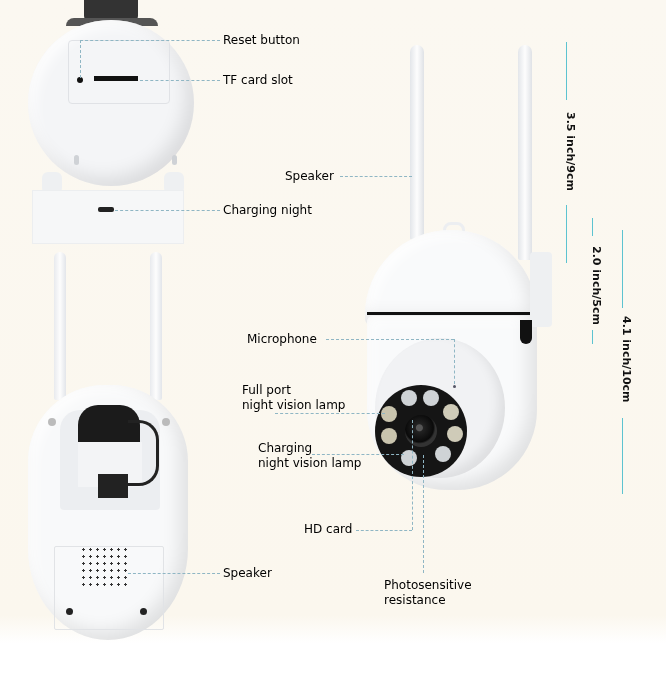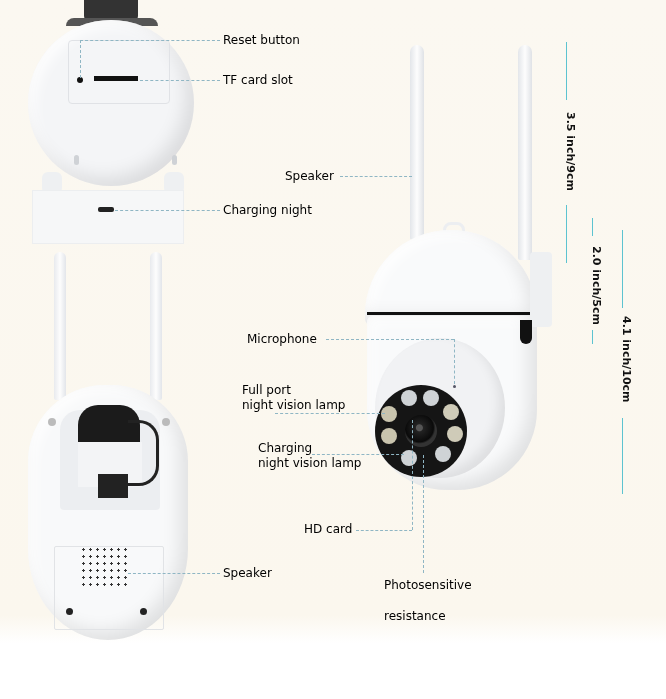--- a/index.html
+++ b/index.html
@@ -126,21 +126,21 @@
 <span class="label" style="left:258px;top:441px;">Charging</span>
 <span class="label" style="left:258px;top:456px;">night vision lamp</span>
 <div class="lead" style="left:312px;top:454px;width:92px;"></div>
 
 <span class="label" style="left:304px;top:522px;">HD card</span>
 <div class="lead" style="left:356px;top:530px;width:56px;"></div>
 <div class="vlead" style="left:412px;top:420px;height:110px;"></div>
 
 <div class="vlead" style="left:423px;top:455px;height:118px;"></div>
 <span class="label" style="left:384px;top:578px;">Photosensitive</span>
-<span class="label" style="left:384px;top:593px;margin-top:16px;">resistance</span>
+<span class="label" style="left:384px;top:593px;">resistance</span>
 
 <div class="dimline" style="left:566px;top:42px;height:58px;"></div>
 <span class="dimtext" style="left:577px;top:112px;">3.5 inch/9cm</span>
 <div class="dimline" style="left:566px;top:205px;height:58px;"></div>
 
 <div class="dimline" style="left:592px;top:218px;height:18px;"></div>
 <span class="dimtext" style="left:603px;top:246px;">2.0 inch/5cm</span>
 <div class="dimline" style="left:592px;top:330px;height:14px;"></div>
 
 <div class="dimline" style="left:622px;top:230px;height:78px;"></div>

